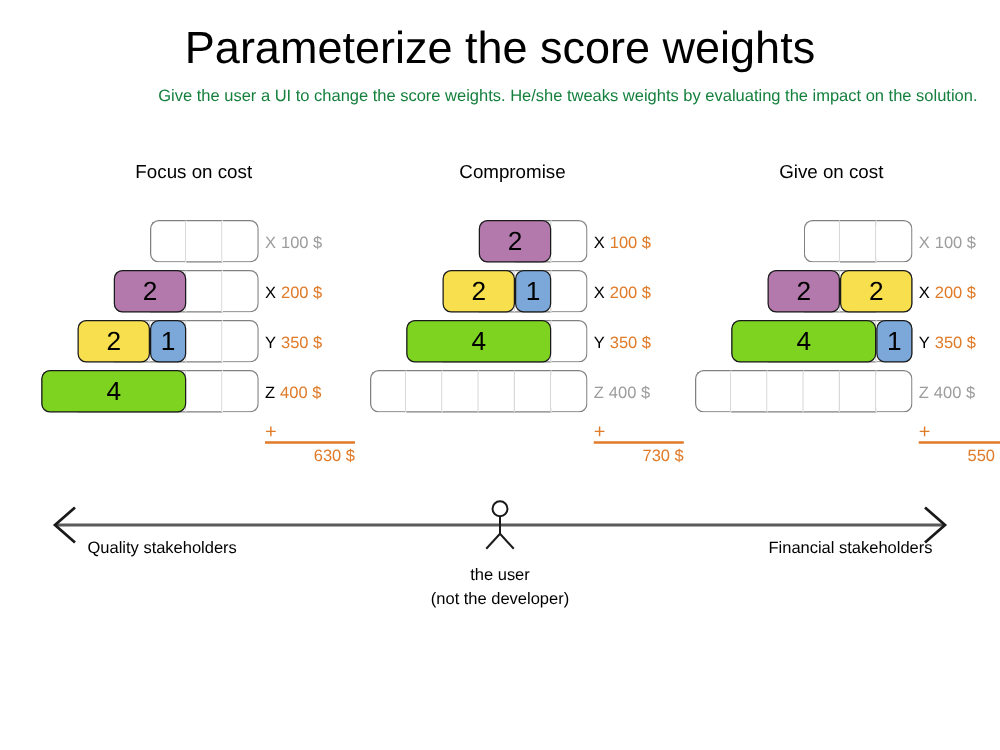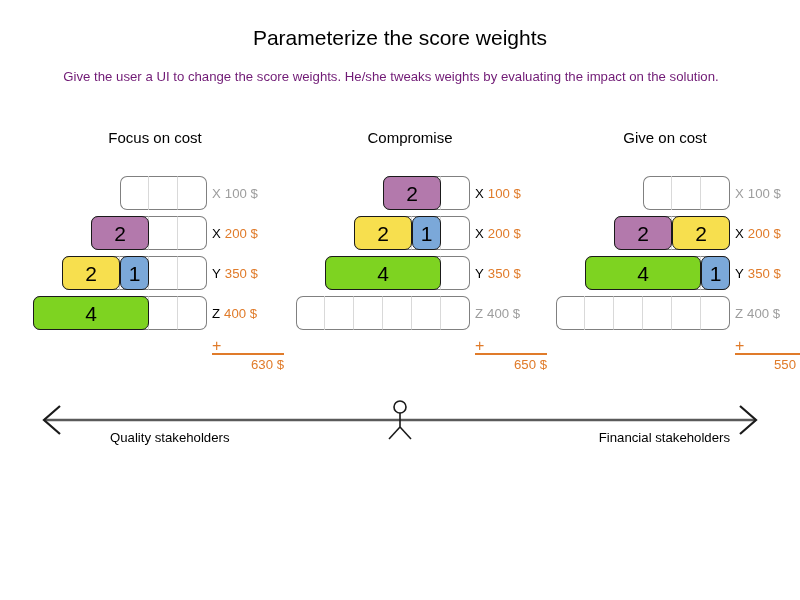--- a/index.html
+++ b/index.html
@@ -20,34 +20,34 @@
     inset: 0;
   }
 
   
   .title {
     position: absolute;
     top: 18px;
     left: 0;
     width: 800px;
     text-align: center;
-    font-size: 21px;
+    font-size: 36px;
     font-weight: 400;
     line-height: 40px;
     color: #000;
   }
   .subtitle {
     position: absolute;
     top: 68px;
     left: 0;
     width: 782px;
-    text-align: center;
+    text-align: right;
     font-size: 13.2px;
     line-height: 18px;
-    color: #701a75;
+    color: #15803d;
   }
 
   
   .column {
     position: absolute;
     top: 128px;
   }
   .col-title {
     position: absolute;
     top: 0;
@@ -174,22 +174,22 @@
     width: 800px;
     height: 60px;
   }
   .axis-label {
     position: absolute;
     font-size: 13.2px;
     line-height: 18px;
     color: #000;
     white-space: nowrap;
   }
-  .axis-label.left  { left: 70px;  top: 429px; margin-left: 40px; }
-  .axis-label.right { right: 70px; top: 429px; padding-left: 32px; }
+  .axis-label.left  { left: 70px;  top: 429px; }
+  .axis-label.right { right: 54px; top: 429px; padding-left: 32px; }
 
   .user-caption {
     position: absolute;
     top: 450px;
     left: 0;
     width: 800px;
     text-align: center;
     font-size: 13.2px;
     line-height: 19px;
     color: #000;
@@ -324,21 +324,21 @@
             </div>
             <div class="rowlabel muted" style="left: 195px;">
               <span class="key">Z</span>
               <span class="price">400 $</span>
             </div>
           </div>
         </div>
         <div class="sum" style="left: 195px; top: 211px; width: 72px; height: 36px;">
           <div class="plus">+</div>
           <div class="rule" style="width: 72px;"></div>
-          <div class="total">650 $</div>
+          <div class="total">730 $</div>
         </div>
       </div>
       <div class="column" style="left: 540px; width: 250px;">
         <div class="col-title">Give on cost</div>
         <div class="rows" style="width: 250px;">
           <div class="row" style="top: 0px;">
             <div class="bar" style="left: 103px; width: 87px;">
               <div class="cell first" style="width: 29px;"></div>
               <div class="cell" style="width: 29px;"></div>
               <div class="cell last" style="width: 29px;"></div>
@@ -408,14 +408,18 @@
       <circle cx="400" cy="17" r="6" fill="#ffffff" stroke="#1a1a1a" stroke-width="1.6"></circle>
       <line x1="400" y1="23" x2="400" y2="38" stroke="#1a1a1a" stroke-width="1.6"></line>
       <line x1="400" y1="37" x2="389" y2="49" stroke="#1a1a1a" stroke-width="1.6"></line>
       <line x1="400" y1="37" x2="411" y2="49" stroke="#1a1a1a" stroke-width="1.6"></line>
     </g>
   </svg>
 
   <div class="axis-label left">Quality stakeholders</div>
   <div class="axis-label right">Financial stakeholders</div>
 
+  <div class="user-caption">
+    <div>the user</div>
+    <div>(not the developer)</div>
+  </div>
 
 </div>
 
 </body></html>

